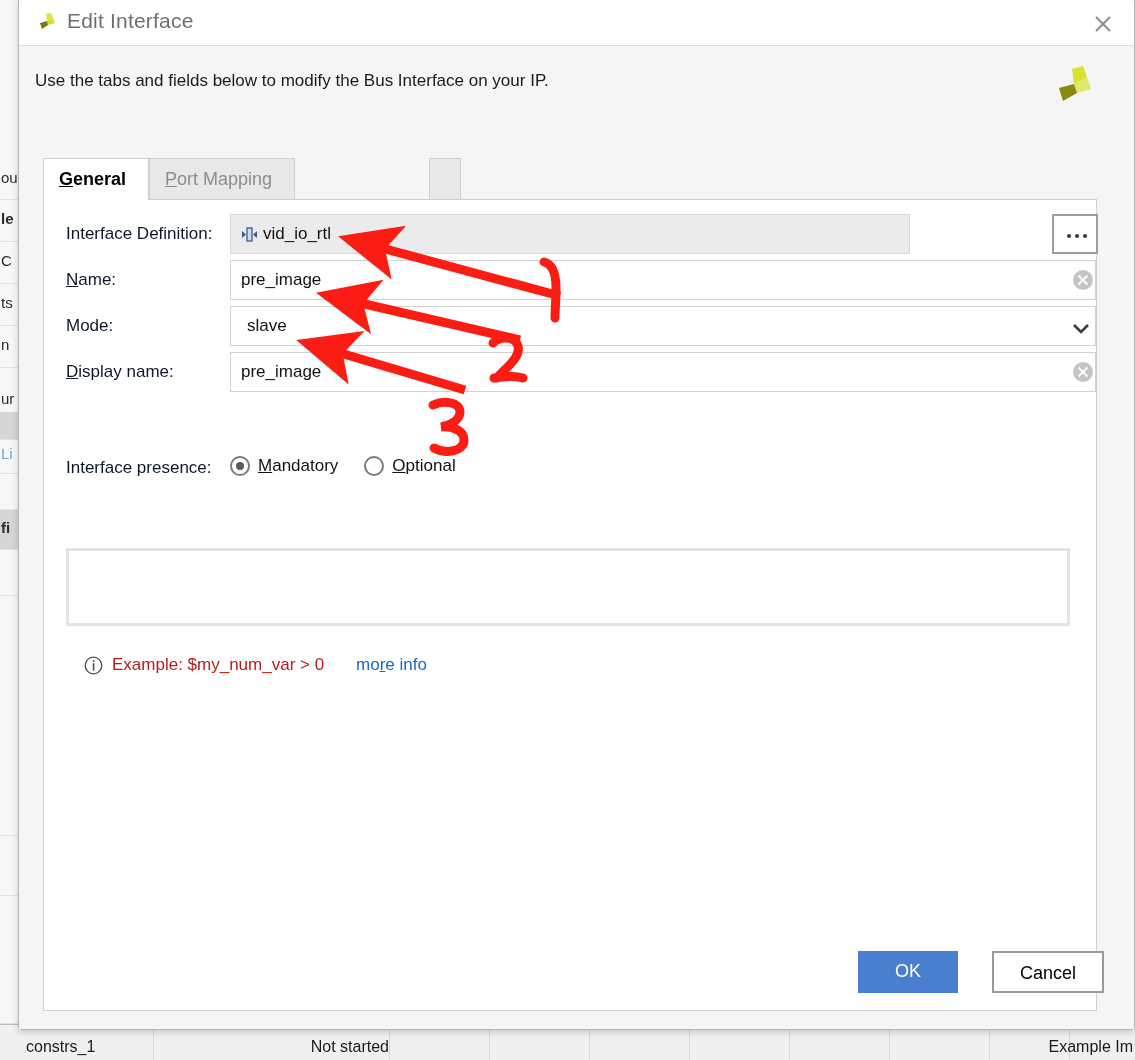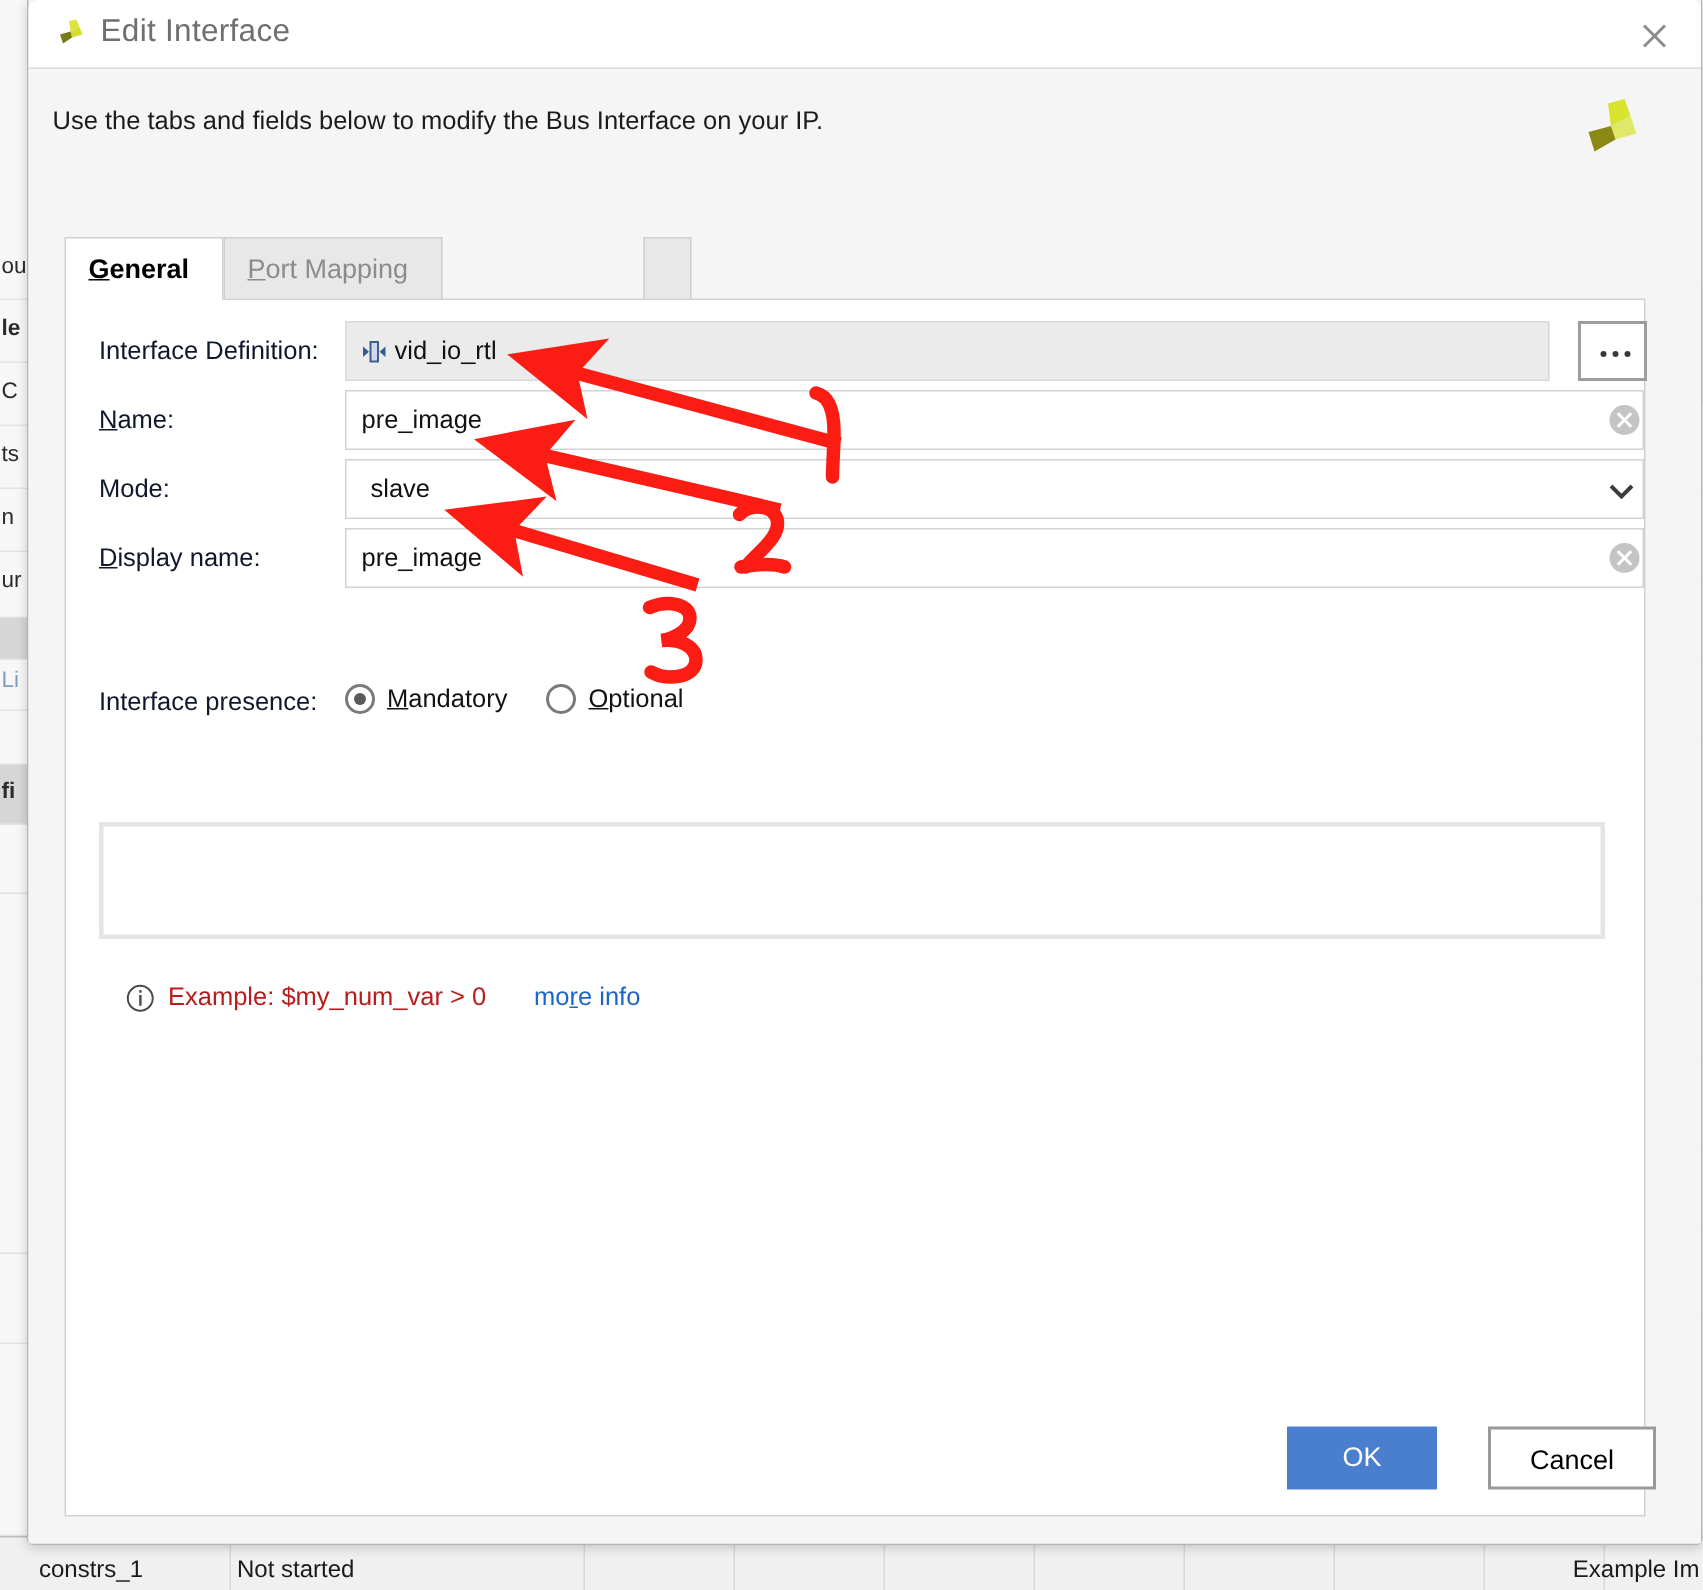--- a/index.html
+++ b/index.html
@@ -230,21 +230,21 @@
 <body>
 
 <div id="bg">
 
   <div class="bg-panel-left">
     <div class="bg-row" style="top:160px;height:40px;line-height:36px;">ou</div>
     <div class="bg-row bold" style="top:200px;height:42px;line-height:38px;">le</div>
     <div class="bg-row" style="top:242px;height:42px;line-height:38px;">C</div>
     <div class="bg-row" style="top:284px;height:42px;line-height:38px;">ts</div>
     <div class="bg-row" style="top:326px;height:42px;line-height:38px;">n</div>
-    <div class="bg-row" style="top:368px;height:44px;line-height:38px;">ur</div>
+    <div class="bg-row" style="top:380px;height:44px;line-height:38px;">ur</div>
     <div class="bg-row hl" style="top:412px;height:28px;"></div>
     <div class="bg-row" style="top:440px;height:34px;line-height:28px;color:#7d9fc4;">Li</div>
     <div class="bg-row" style="top:474px;height:36px;"></div>
     <div class="bg-row hl bold" style="top:510px;height:40px;line-height:36px;">fi</div>
     <div class="bg-row" style="top:550px;height:46px;"></div>
     <div class="bg-row" style="top:596px;height:240px;"></div>
     <div class="bg-row" style="top:836px;height:60px;"></div>
     <div class="bg-row" style="top:896px;height:128px;"></div>
   </div>
 
@@ -263,21 +263,21 @@
     <div class="bg-rrow" style="top:654px;height:54px;"></div>
     <div class="bg-rrow" style="top:708px;height:56px;"></div>
     <div class="bg-rrow" style="top:764px;height:56px;"></div>
     <div class="bg-rrow" style="top:820px;height:56px;"></div>
     <div class="bg-rrow" style="top:876px;height:74px;"></div>
     <div class="bg-rrow" style="top:950px;height:74px;"></div>
   </div>
 
   <div class="bg-statusbar">
     <div class="bg-status-cell" style="left:22px;width:132px;">constrs_1</div>
-    <div class="bg-status-cell" style="left:154px;width:236px;">Not started</div>
+    <div class="bg-status-cell" style="left:154px;width:236px;text-align:right;">Not started</div>
     <div class="bg-status-cell" style="left:390px;width:100px;"></div>
     <div class="bg-status-cell" style="left:490px;width:100px;"></div>
     <div class="bg-status-cell" style="left:590px;width:100px;"></div>
     <div class="bg-status-cell" style="left:690px;width:100px;"></div>
     <div class="bg-status-cell" style="left:790px;width:100px;"></div>
     <div class="bg-status-cell" style="left:890px;width:100px;"></div>
     <div class="bg-status-cell" style="left:990px;width:80px;"></div>
     <div class="bg-status-right">Example Im</div>
   </div>
 
@@ -323,21 +323,21 @@
       <div class="tab" style="left:106px;width:146px;">
         <span class="mn">P</span><span>ort Mapping</span>
       </div>
       <div class="tab" style="left:386px;width:16px;"></div>
     </div>
 
     <div class="tabpanel">
 
       <div class="frow" style="top:14px;">
         <div class="flabel">Interface Definition:</div>
-        <div class="field readonly" style="width:803px;">
+        <div class="field readonly" style="width:680px;">
           <span class="def-icon">
             <svg width="17" height="15" viewBox="0 0 17 15">
               <rect x="6" y="1" width="5" height="13" fill="#cfd9ea" stroke="#3a5c8c" stroke-width="1.3"></rect>
               <polygon points="5,7.5 1,4 1,11" fill="#3a5c8c"></polygon>
               <polygon points="12,7.5 16,4 16,11" fill="#3a5c8c"></polygon>
             </svg>
           </span><span>vid_io_rtl</span>
         </div>
         <div class="dots-btn" style="left:1008px;top:0px;">
           <span class="d" style="left:13px;"></span>

